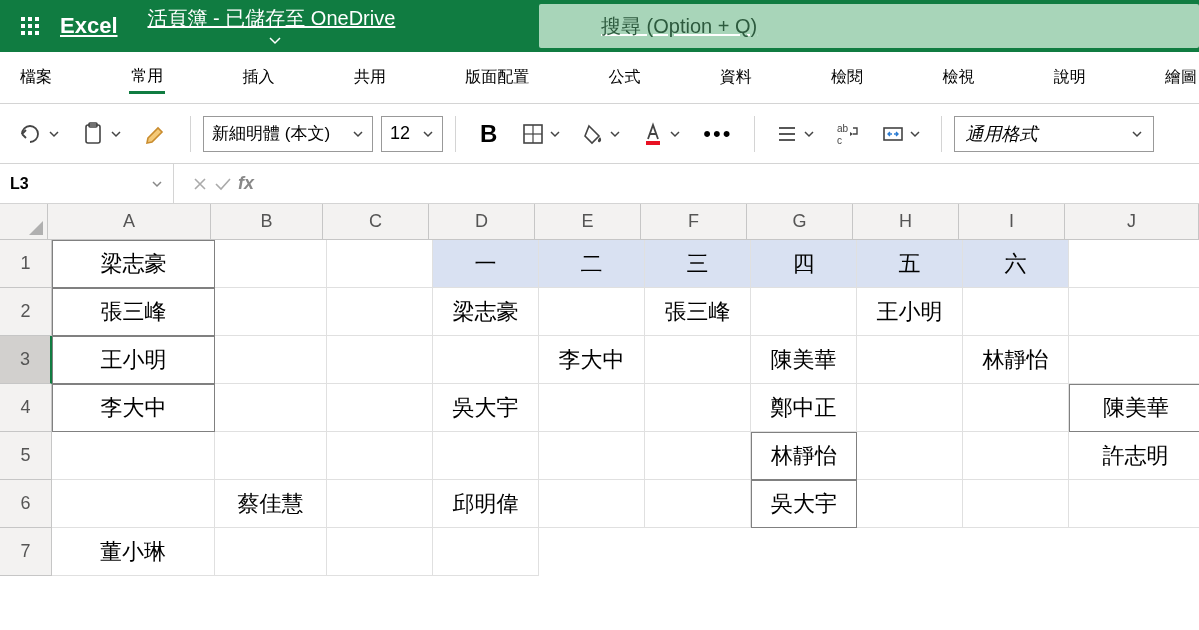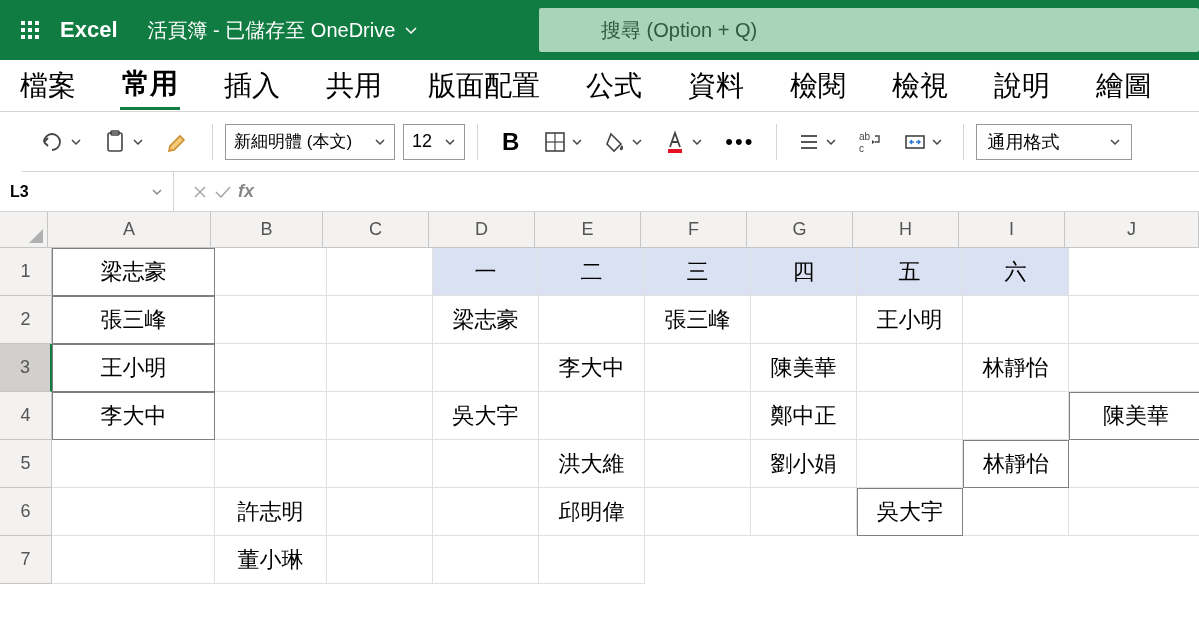--- a/index.html
+++ b/index.html
@@ -1,42 +1,42 @@
 <!DOCTYPE html>
 <html><head>
 <meta charset="utf-8">
 <style>
 * { box-sizing: border-box; margin: 0; padding: 0; font-family: "Segoe UI", "Microsoft JhengHei", sans-serif; }
 body { width: 1199px; height: 630px; overflow: hidden; background: #fff; }
 
 
-.titlebar { background: #107c41; height: 60px; display: flex; align-items: center; color: #fff; }
+.titlebar { background: #107c41; height: 52px; display: flex; align-items: center; color: #fff; text-decoration: underline; }
 .waffle { width: 60px; display: flex; align-items: center; justify-content: center; }
 .waffle-grid { display: grid; grid-template-columns: repeat(3, 4px); grid-template-rows: repeat(3, 4px); gap: 3px; }
 .waffle-grid span { background: #fff; width: 4px; height: 4px; }
 .app-name { font-size: 22px; font-weight: 600; margin-right: 30px; }
-.doc-title { font-size: 20px; font-weight: 400; display: flex; align-items: center; }
+.doc-title { font-size: 20px; font-weight: 400; display: flex; align-items: center; flex-direction: column; }
 .chevron-down { margin-left: 8px; }
 .search-box { margin-left: auto; margin-right: 0; background: #a8d5b9; height: 44px; width: 660px; display: flex; align-items: center; padding-left: 62px; color: #2d5a3e; font-size: 20px; border-radius: 2px; }
 
 
-.ribbon-tabs { height: 52px; display: flex; align-items: center; padding-left: 18px; gap: 42px; font-size: 28px; border-bottom: 1px solid #d4d4d4; }
+.ribbon-tabs { height: 52px; display: flex; align-items: center; padding-left: 18px; gap: 42px; font-size: 16px; border-bottom: 1px solid #d4d4d4; justify-content: space-between; }
 .ribbon-tab { cursor: pointer; padding: 4px 2px; }
-.ribbon-tab.active { font-weight: 700; border-bottom: 3px solid #107c41; }
-
-
-.toolbar { height: 60px; display: flex; align-items: center; padding: 0 8px; border-bottom: 1px solid #d4d4d4; gap: 4px; margin-left: 22px; }
+.ribbon-tab.active { font-weight: 400; border-bottom: 3px solid #107c41; }
+
+
+.toolbar { height: 60px; display: flex; align-items: center; padding: 0 8px; border-bottom: 1px solid #d4d4d4; gap: 4px; }
 .tool-btn { display: flex; align-items: center; justify-content: center; padding: 6px 8px; cursor: pointer; }
 .tool-sep { width: 1px; height: 36px; background: #d4d4d4; margin: 0 8px; }
 .font-select { height: 36px; width: 170px; border: 1px solid #999; padding: 0 8px; font-size: 17px; display: flex; align-items: center; justify-content: space-between; }
 .font-size { height: 36px; width: 62px; border: 1px solid #999; padding: 0 8px; font-size: 18px; display: flex; align-items: center; justify-content: space-between; margin-left: 4px; }
 .bold-btn { font-weight: 700; font-size: 24px; padding: 0 12px; }
 .drop-caret { margin-left: 4px; }
 .more-dots { font-size: 22px; letter-spacing: 2px; padding: 0 10px; }
-.num-format { height: 36px; width: 156px; border: 1px solid #999; padding: 12px 10px; font-size: 18px; display: flex; align-items: center; justify-content: space-between; }
+.num-format { height: 36px; width: 200px; border: 1px solid #999; padding: 12px 10px; font-size: 18px; display: flex; align-items: center; justify-content: space-between; font-style: italic; }
 
 
 .formula-row { height: 40px; display: flex; align-items: center; border-bottom: 1px solid #d4d4d4; font-weight: bold; }
 .name-box { width: 174px; height: 100%; border-right: 1px solid #d4d4d4; display: flex; align-items: center; justify-content: space-between; padding: 0 10px; font-size: 16px; }
 .fx-controls { display: flex; align-items: center; gap: 6px; padding: 0 18px; color: #888; }
 .fx-label { font-style: italic; font-size: 18px; }
 .corner { width: 52px; height: 36px; background: #f3f2f1; border-right: 1px solid #c6c6c6; border-bottom: 1px solid #c6c6c6; position: relative; }
 .corner::after { content: ""; position: absolute; right: 4px; bottom: 4px; border-left: 14px solid transparent; border-bottom: 14px solid #b0b0b0; }
 .col-headers { display: flex; }
 .col-head { height: 36px; background: #f3f2f1; border-right: 1px solid #c6c6c6; border-bottom: 1px solid #c6c6c6; display: flex; align-items: center; justify-content: center; font-size: 18px; color: #555; }
@@ -299,29 +299,28 @@
         <div class="cell"></div>
         <div class="cell"></div>
         <div class="cell">鄭中正</div>
         <div class="cell"></div>
         <div class="cell"></div>
         <div class="cell strong-border">陳美華</div>
         <div class="cell"></div>
         <div class="cell"></div>
         <div class="cell"></div>
         <div class="cell"></div>
-        <div class="cell">洪大維</div>
-        <div class="cell"></div>
-        <div class="cell">劉小娟</div>
+        <div class="cell"></div>
         <div class="cell"></div>
         <div class="cell strong-border">林靜怡</div>
         <div class="cell"></div>
         <div class="cell"></div>
         <div class="cell">許志明</div>
         <div class="cell"></div>
+        <div class="cell">蔡佳慧</div>
         <div class="cell"></div>
         <div class="cell">邱明偉</div>
         <div class="cell"></div>
         <div class="cell"></div>
         <div class="cell strong-border">吳大宇</div>
         <div class="cell"></div>
         <div class="cell"></div>
         <div class="cell"></div>
         <div class="cell">董小琳</div>
         <div class="cell"></div>

